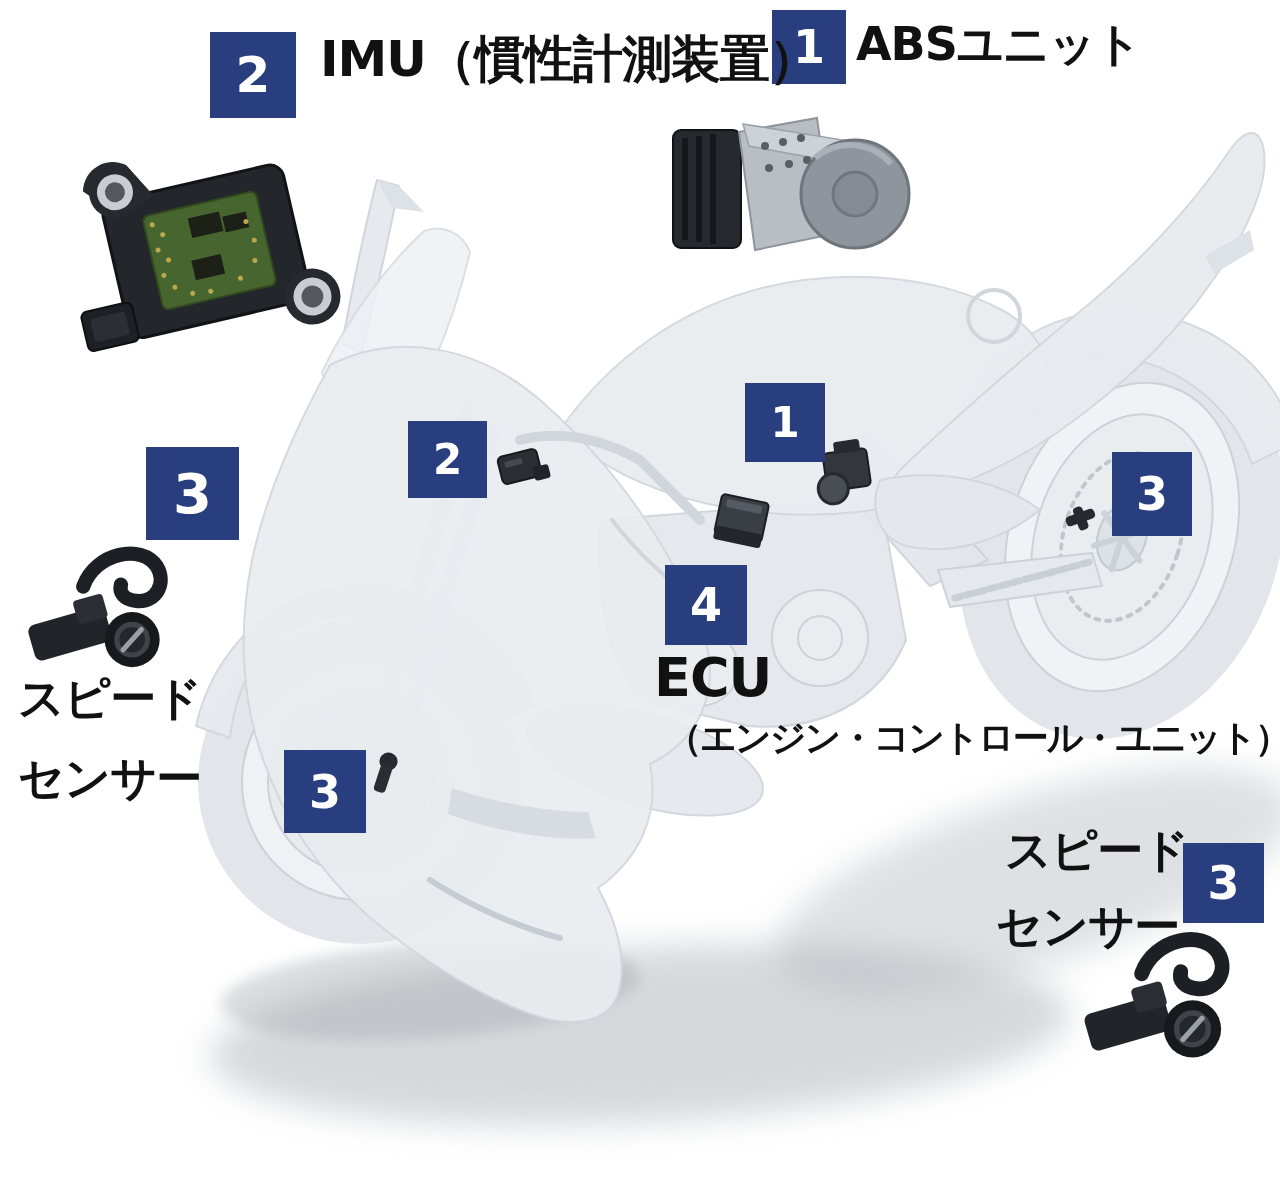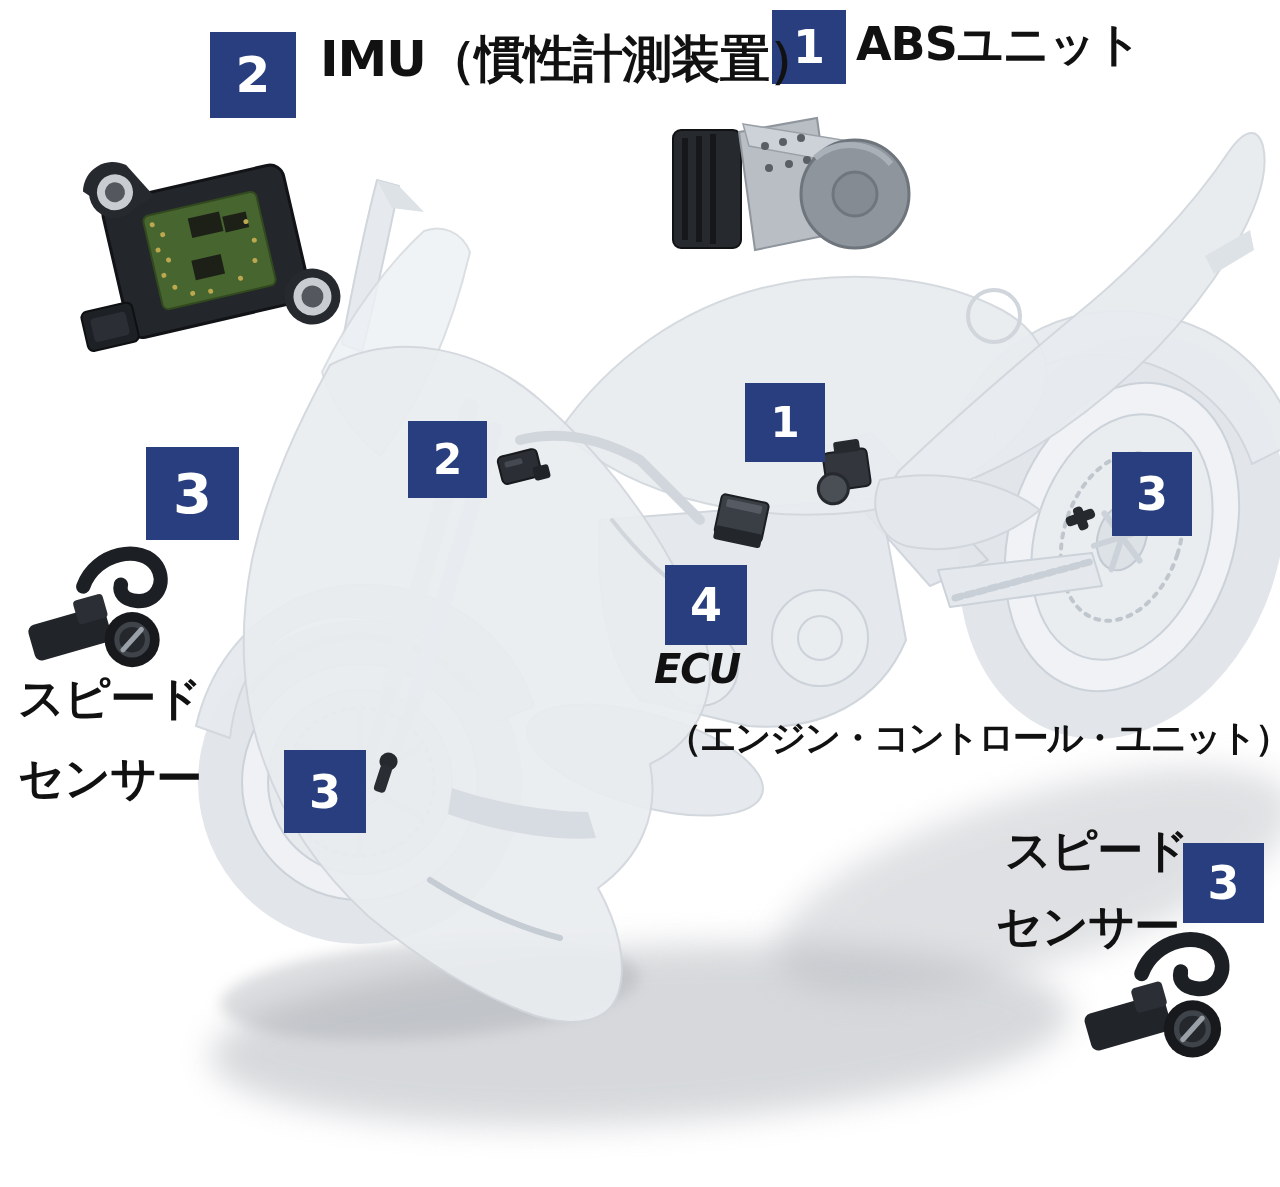--- a/index.html
+++ b/index.html
@@ -26,21 +26,21 @@
   .sq-marker-1      {left:745px;top:383px; width:80px;height:79px;font-size:42px;}
   .sq-marker-2      {left:408px;top:421px; width:79px;height:77px;font-size:42px;}
   .sq-marker-3rear  {left:1112px;top:452px;width:80px;height:84px;font-size:46px;}
   .sq-marker-3front {left:284px;top:750px; width:82px;height:83px;font-size:46px;}
   .sq-marker-4      {left:665px;top:565px; width:82px;height:80px;font-size:46px;}
   
   .lbl-imu      {left:320px;top:26px;  font-size:50px;}
   .lbl-abs      {left:856px;top:14px;  font-size:46px;}
   .lbl-spd-l1   {left:18px; top:668px; font-size:46px;}
   .lbl-spd-l2   {left:18px; top:748px; font-size:46px;}
-  .lbl-ecu      {left:654px;top:646px; font-size:40px;font-style:italic;}
+  .lbl-ecu      {left:654px;top:646px; font-size:54px;}
   .lbl-ecu-sub  {left:666px;top:714px; font-size:36px;letter-spacing:-2px;}
   .lbl-spd-r1   {left:1005px;top:820px;font-size:46px;}
   .lbl-spd-r2   {left:996px; top:896px;font-size:46px;}
 </style>
 </head>
 <body>
 
 <div id="canvas">
 
   <svg id="bike-svg" width="1280" height="1187" viewBox="0 0 1280 1187">

